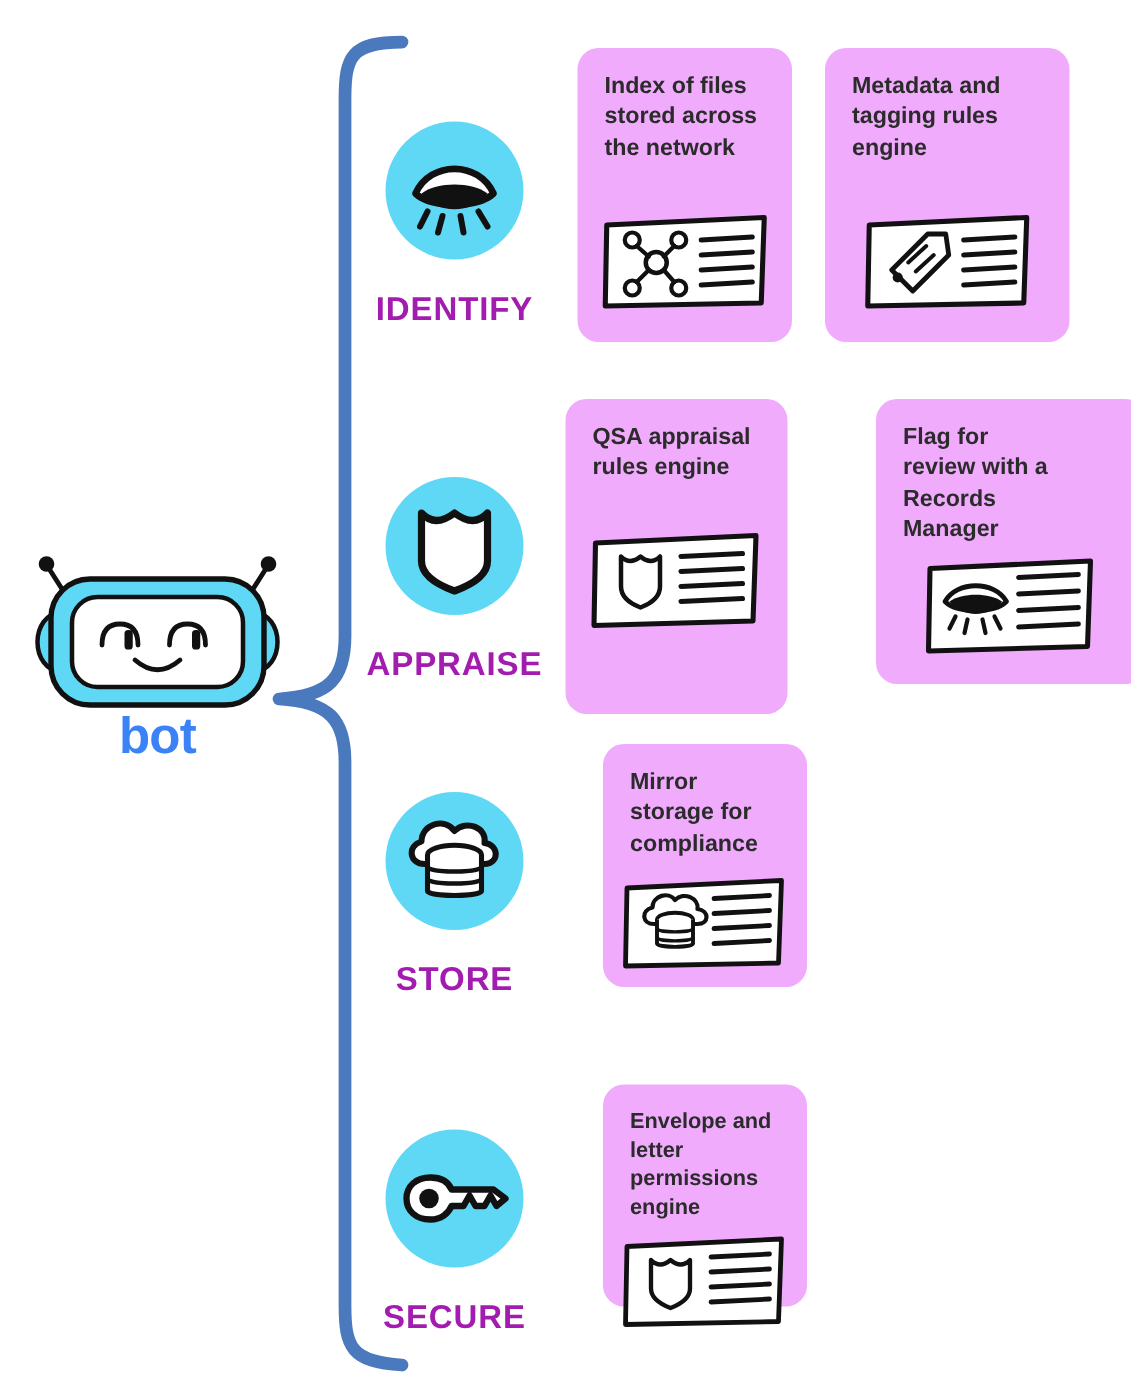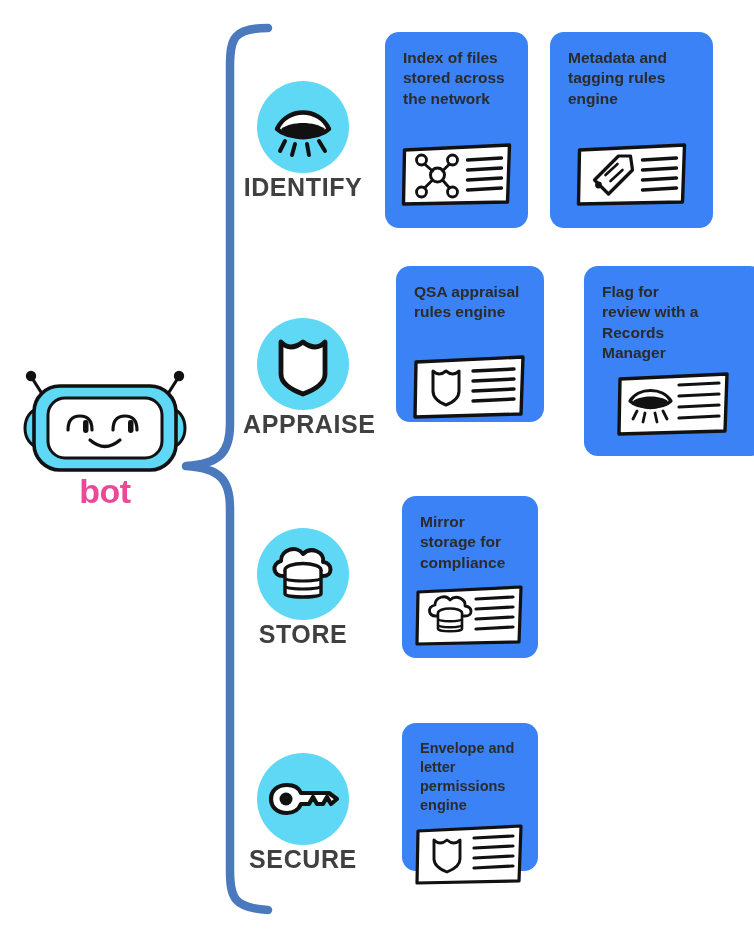--- a/index.html
+++ b/index.html
@@ -32,21 +32,21 @@
   }
   .bot-svg { display: block; }
   .bot-label {
     position: absolute;
     left: 0;
     top: 112px;
     width: 190px;
     text-align: center;
     font-size: 34px;
     font-weight: bold;
-    color: #ec4899;
+    color: #3b82f6;
     letter-spacing: -0.5px;
     font-family: "Liberation Sans", sans-serif;
   }
 
   
   .brace-svg {
     position: absolute;
     left: 168px;
     top: 20px;
     width: 110px;
@@ -61,31 +61,31 @@
   .stage-circle {
     width: 92px;
     height: 92px;
     border-radius: 50%;
     background: #5fd8f5;
     margin: 0 auto;
     position: relative;
   }
   .stage-circle svg { display: block; }
   .stage-label {
-    margin-top: 0;
-    font-size: 25px;
+    margin-top: 20px;
+    font-size: 22px;
     font-weight: bold;
-    color: #404040;
+    color: #a21caf;
     letter-spacing: 0.6px;
     font-family: "Liberation Sans", sans-serif;
   }
 
   .card {
     position: absolute;
-    background: #3b82f6;
+    background: #f0abfc;
     border-radius: 14px;
     box-sizing: border-box;
     padding: 16px 14px 14px 18px;
   }
   .card-text {
     font-size: 15.5px;
     font-weight: bold;
     line-height: 1.32;
     color: #2b2b2b;
     white-space: pre-line;
@@ -194,21 +194,21 @@
 
   <div class="stage-block" style="left:243px; top:318px;">
     <div class="stage-circle">
       <svg width="92" height="92" viewBox="0 0 92 92">
         <path d="M24 24 Q33 34 46 24 Q59 34 68 24 L68 56 Q68 68 46 76 Q24 68 24 56 Z" fill="#ffffff" stroke="#111" stroke-width="4.8" stroke-linejoin="round"></path>
       </svg>
     </div>
     <div class="stage-label">APPRAISE</div>
   </div>
 
-  <div class="card" style="left:396px; top:266px; width:148px; height:156px;">
+  <div class="card" style="left:377px; top:266px; width:148px; height:210px;">
     <div class="card-text">QSA appraisal
 rules engine</div>
     <div class="card-doc" style="top:85px;">
       <svg width="118" height="70" viewBox="0 0 118 70">
         <path d="M5 11 L112 6 L110 63 L4 66 Z" fill="#ffffff" stroke="#111" stroke-width="3.4" stroke-linejoin="round"></path>
         <path d="M22 20 Q28 26 35 20 Q42 26 48 20 L48 40 Q48 49 35 54 Q22 49 22 40 Z" fill="#ffffff" stroke="#111" stroke-width="3" stroke-linejoin="round"></path>
         <path d="M62 20 L103 18" stroke="#111" stroke-width="3.4" stroke-linecap="round"></path>
         <path d="M62 30 L103 28" stroke="#111" stroke-width="3.4" stroke-linecap="round"></path>
         <path d="M62 40 L103 38" stroke="#111" stroke-width="3.4" stroke-linecap="round"></path>
         <path d="M62 50 L103 48" stroke="#111" stroke-width="3.4" stroke-linecap="round"></path>

